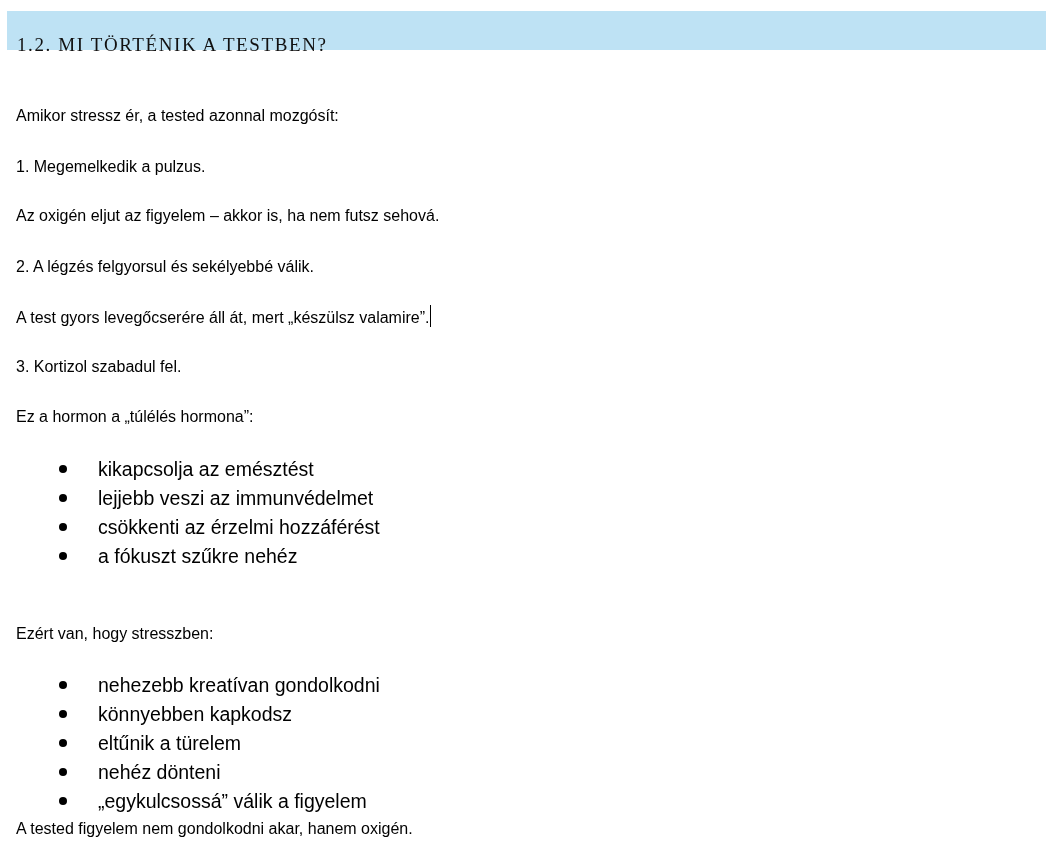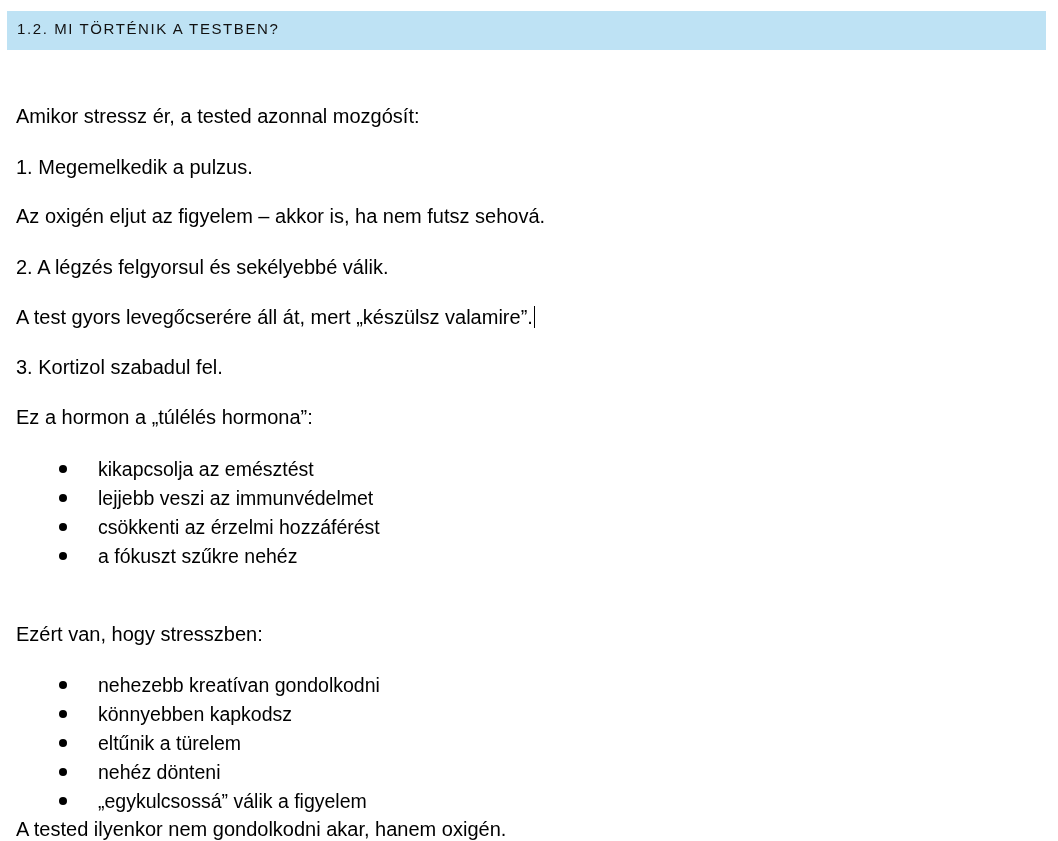--- a/index.html
+++ b/index.html
@@ -6,26 +6,26 @@
     body {
       width: 1058px; height: 841px; position: relative; overflow: hidden;
       font-family: "Liberation Sans", "DejaVu Sans", sans-serif;
       color: #000000;
     }
     .heading {
       position: absolute; left: 7px; top: 11px; width: 1039px; height: 39px;
       background: #BEE2F4;
     }
     .heading-text {
-      position: absolute; left: 10px; top: 9px;
-      font-size: 15px; letter-spacing: 1.6px; color: #111;
+      position: absolute; left: 10px; top: 23px;
+      font-size: 19px; letter-spacing: 1.6px; color: #111; font-family: Liberation Serif, serif;
     }
     .p {
       position: absolute; left: 16px;
-      font-size: 20px; line-height: 24px; white-space: nowrap;
+      font-size: 16px; line-height: 24px; white-space: nowrap;
     }
     .b { font-weight: normal; }
     .list { position: absolute; left: 0; margin: 0; padding: 0; list-style: none; }
     .li {
       position: relative; height: 29px; font-size: 19.5px; line-height: 24px; white-space: nowrap;
     }
     .bullet {
       position: absolute; left: 59px; top: 8px; width: 8px; height: 8px; border-radius: 50%;
       background: #000;
     }
@@ -93,14 +93,14 @@
     <span class="bullet"></span>
     <span class="li-text">nehéz dönteni</span>
   </li>
   <li class="li">
     <span class="bullet"></span>
     <span class="li-text">„egykulcsossá” válik a figyelem</span>
   </li>
 </ul>
 
 <div class="p" style="top:817px">
-  <span>A tested ilyenkor </span><span class="b">nem gondolkodni akar, hanem oxigén</span><span>.</span>
+  <span>A tested figyelem </span><span class="b">nem gondolkodni akar, hanem oxigén</span><span>.</span>
 </div>
 
 </body></html>

